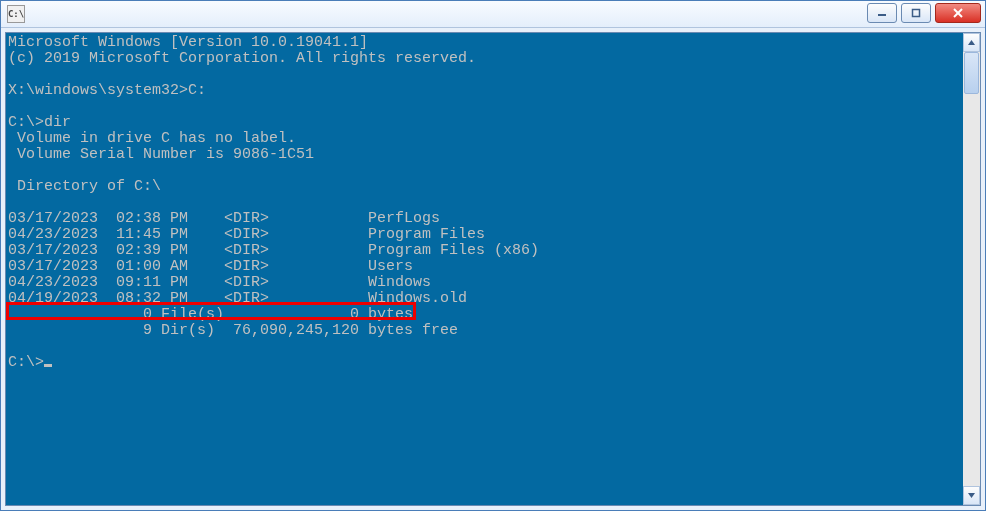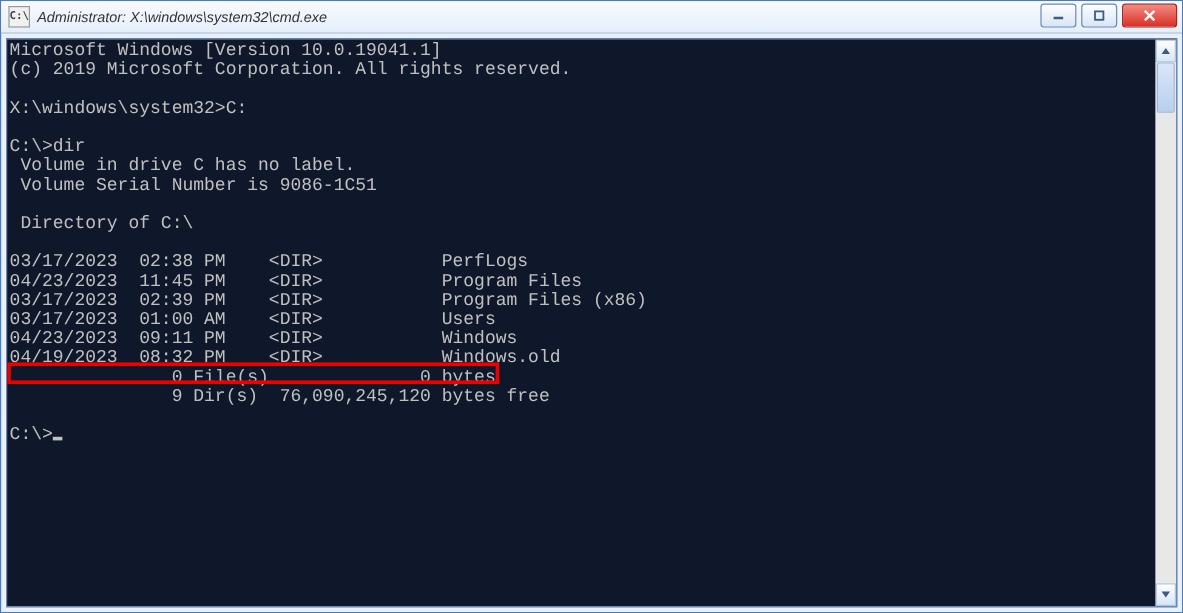--- a/index.html
+++ b/index.html
@@ -69,21 +69,21 @@
   .tb-btn.close {
     width: 44px;
     background: linear-gradient(to bottom, #f28b82, #d93025);
     border-color: #a3281c;
     color: #fff;
   }
   .tb-btn svg { display: block; }
   .console-frame {
     flex: 1;
     margin: 4px;
-    background: #0f172a;
+    background: #0369a1;
     font-family: Consolas, 'Courier New', monospace;
     font-size: 15px;
     line-height: 16px;
     color: #c0c0c0;
     position: relative;
     border: 1px solid #6a8ab2;
     overflow: hidden;
     white-space: pre;
   }
   .console-inner {
@@ -148,21 +148,20 @@
     vertical-align: -1px;
   }
 </style>
 </head>
 <body>
 
 <div class="window">
 
   <div class="titlebar">
     <div class="icon">C:\</div>
-    <div class="title">Administrator: X:\windows\system32\cmd.exe</div>
     <div class="buttons">
       <div class="tb-btn">
         <svg width="10" height="10" viewBox="0 0 10 10">
             <line x1="1" y1="7" x2="9" y2="7" stroke="#3b5c87" stroke-width="2"></line>
           </svg>
       </div>
       <div class="tb-btn">
         <svg width="10" height="10" viewBox="0 0 10 10">
             <rect x="1.5" y="1.5" width="7" height="7" fill="none" stroke="#3b5c87" stroke-width="1.5"></rect>
           </svg>

